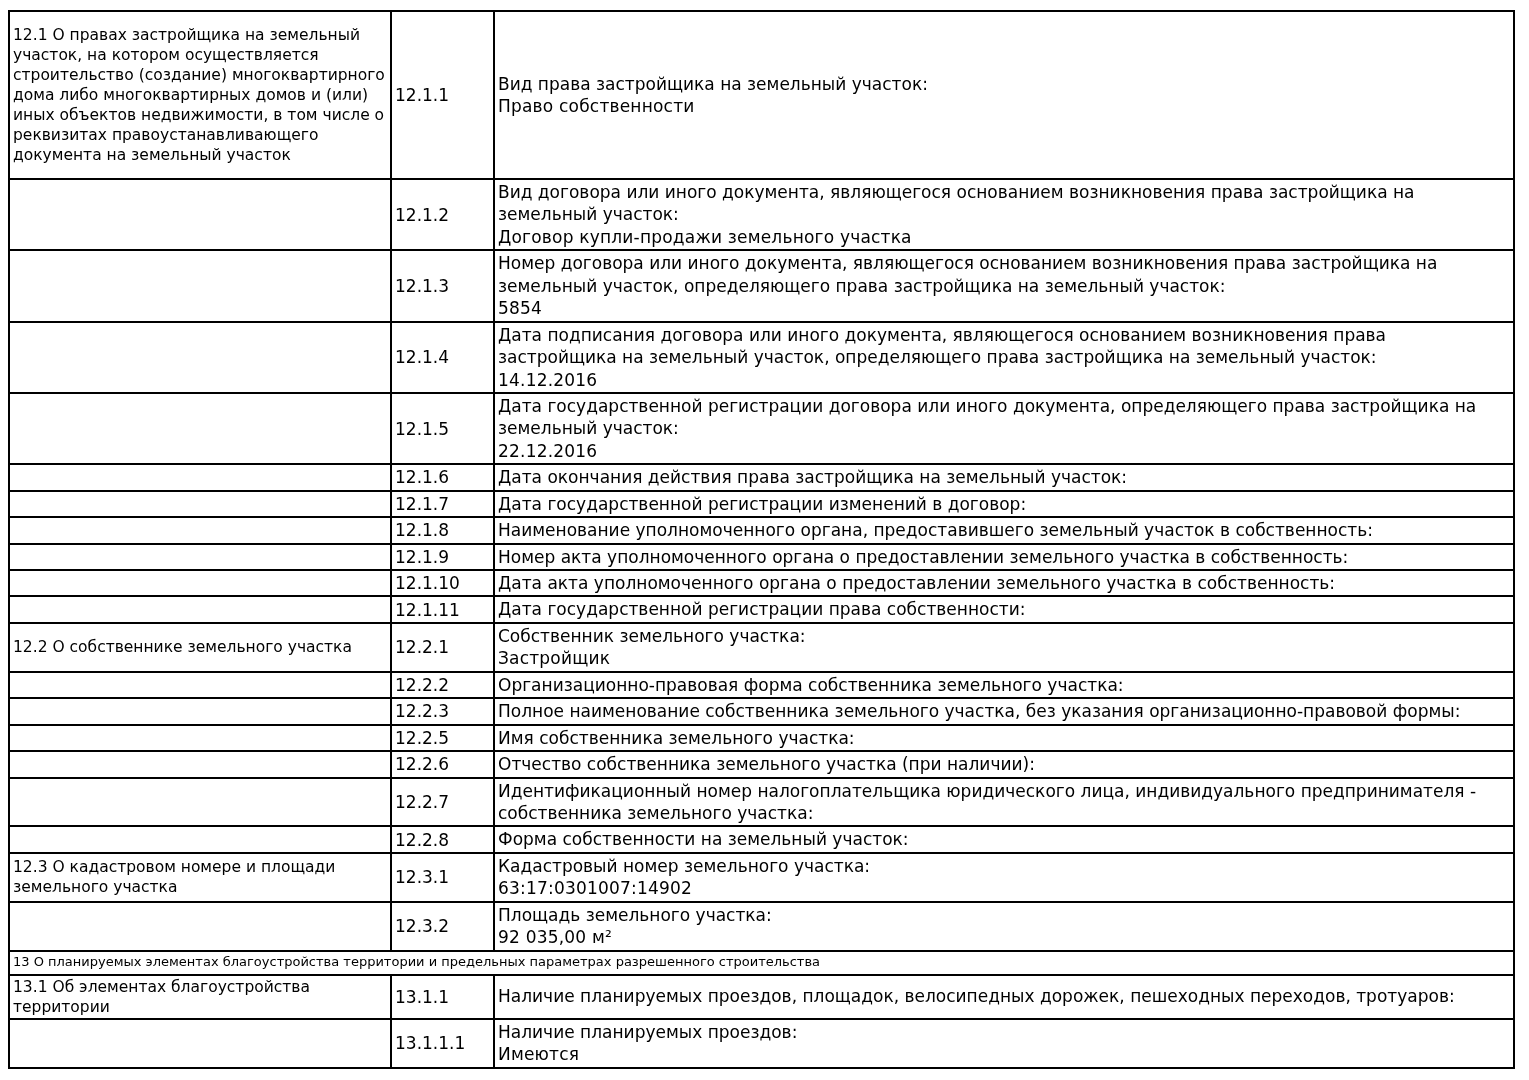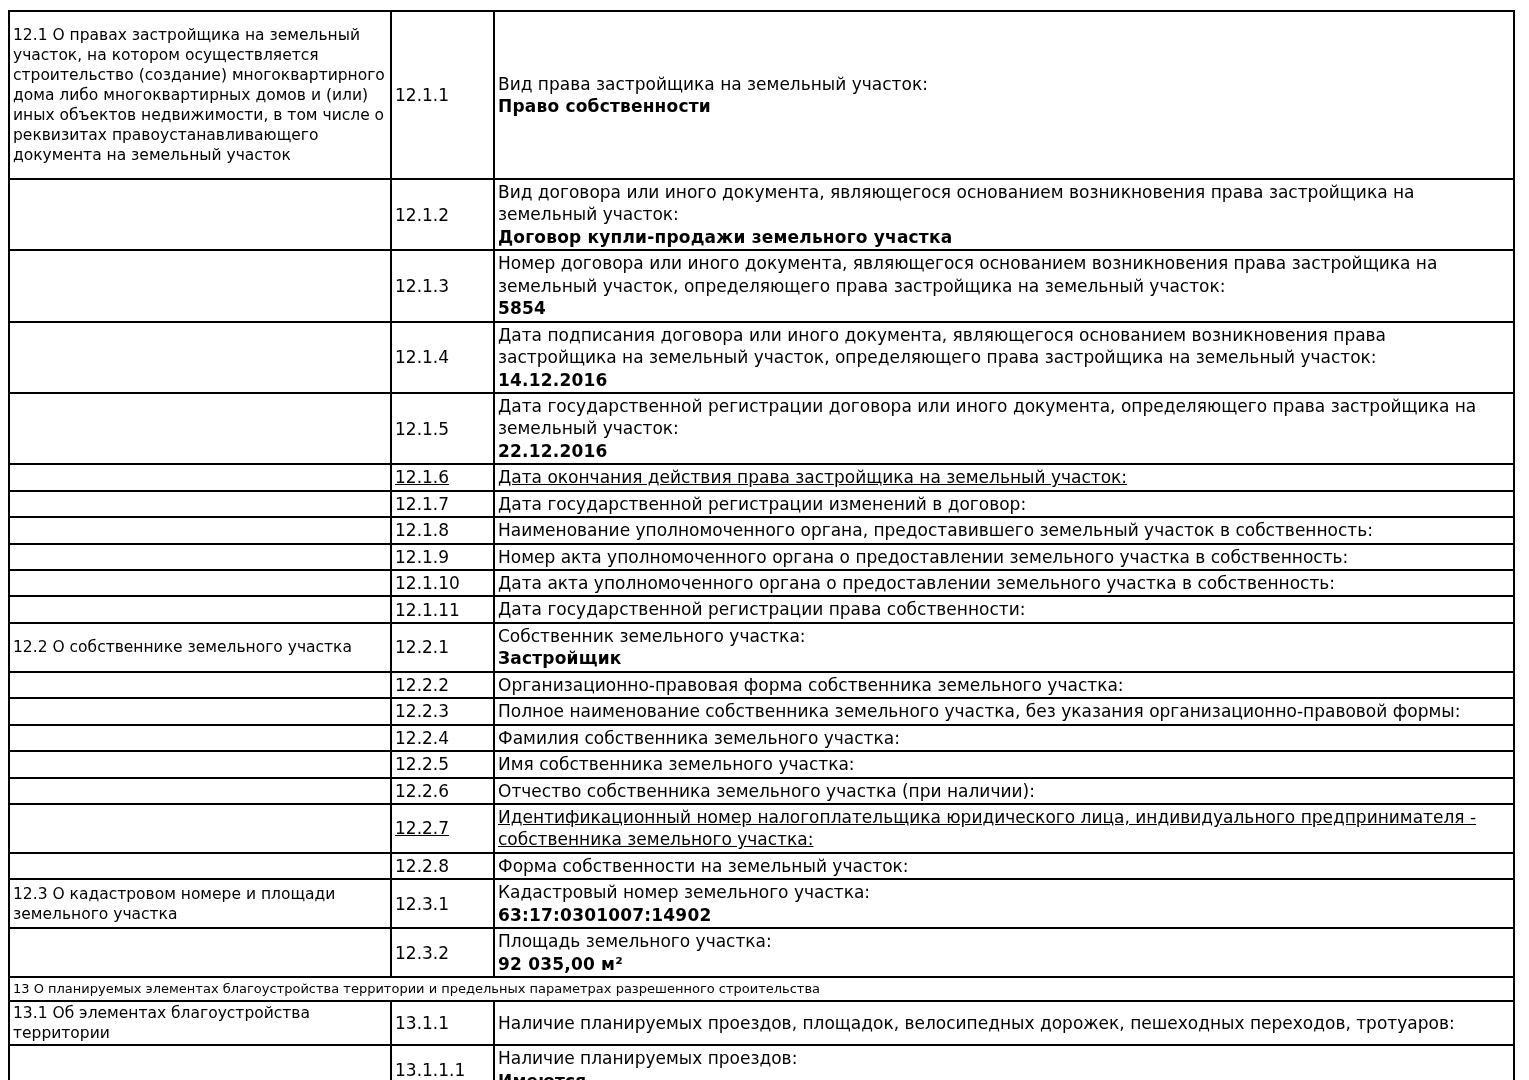--- a/index.html
+++ b/index.html
@@ -46,21 +46,21 @@
     line-height: 1.32;
   }
   td.section-full {
     font-size: 13px;
     line-height: 1.3;
   }
   .field-label {
     font-weight: normal;
   }
   .field-value {
-    font-weight: bold;
+    font-weight: normal;
     letter-spacing: 0.2px;
   }
 </style>
 </head>
 <body>
 
 <div class="page">
   <table class="decl-table">
     <colgroup>
       <col style="width:382px">
@@ -101,21 +101,21 @@
           </td>
         </tr>
         <tr style="height: 62px;">
           <td class="col-section"></td>
           <td class="col-num">12.1.5</td>
           <td class="col-content">
             <div class="field-label">Дата государственной регистрации договора или иного документа, определяющего права застройщика на земельный участок:</div>
             <div class="field-value">22.12.2016</div>
           </td>
         </tr>
-        <tr style="height: 26px; text-decoration: underline;">
+        <tr style="height: 26px;">
           <td class="col-section"></td>
           <td class="col-num">12.1.6</td>
           <td class="col-content">
             <div class="field-label">Дата окончания действия права застройщика на земельный участок:</div>
           </td>
         </tr>
         <tr style="height: 26px; padding-left: 21px;">
           <td class="col-section"></td>
           <td class="col-num">12.1.7</td>
           <td class="col-content">
@@ -165,42 +165,35 @@
             <div class="field-label">Организационно-правовая форма собственника земельного участка:</div>
           </td>
         </tr>
         <tr style="height: 25px;">
           <td class="col-section"></td>
           <td class="col-num">12.2.3</td>
           <td class="col-content">
             <div class="field-label">Полное наименование собственника земельного участка, без указания организационно-правовой формы:</div>
           </td>
         </tr>
-        <tr style="height: 24px;">
-          <td class="col-section"></td>
-          <td class="col-num">12.2.4</td>
-          <td class="col-content">
-            <div class="field-label">Фамилия собственника земельного участка:</div>
-          </td>
-        </tr>
         <tr style="height: 25px;">
           <td class="col-section"></td>
           <td class="col-num">12.2.5</td>
           <td class="col-content">
             <div class="field-label">Имя собственника земельного участка:</div>
           </td>
         </tr>
         <tr style="height: 25px;">
           <td class="col-section"></td>
           <td class="col-num">12.2.6</td>
           <td class="col-content">
             <div class="field-label">Отчество собственника земельного участка (при наличии):</div>
           </td>
         </tr>
-        <tr style="height: 44px; text-decoration: underline;">
+        <tr style="height: 44px;">
           <td class="col-section"></td>
           <td class="col-num">12.2.7</td>
           <td class="col-content">
             <div class="field-label">Идентификационный номер налогоплательщика юридического лица, индивидуального предпринимателя - собственника земельного участка:</div>
           </td>
         </tr>
         <tr style="height: 25px;">
           <td class="col-section"></td>
           <td class="col-num">12.2.8</td>
           <td class="col-content">

